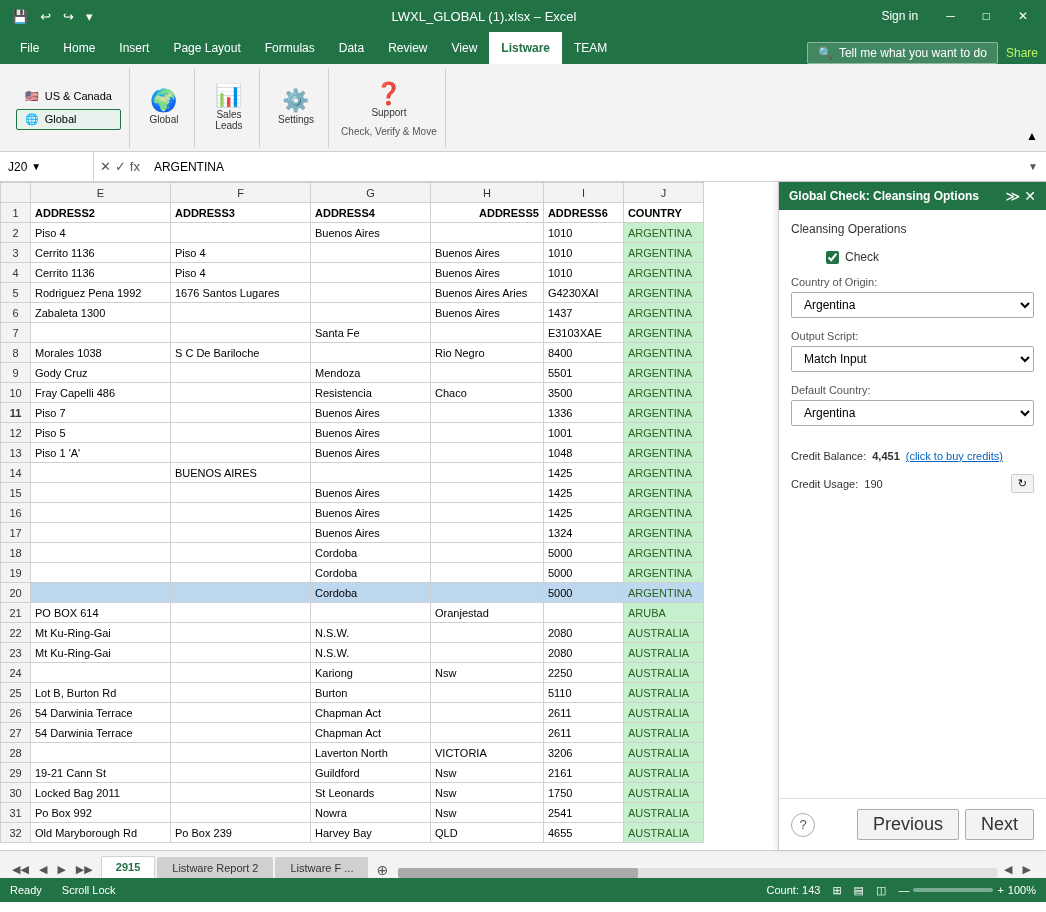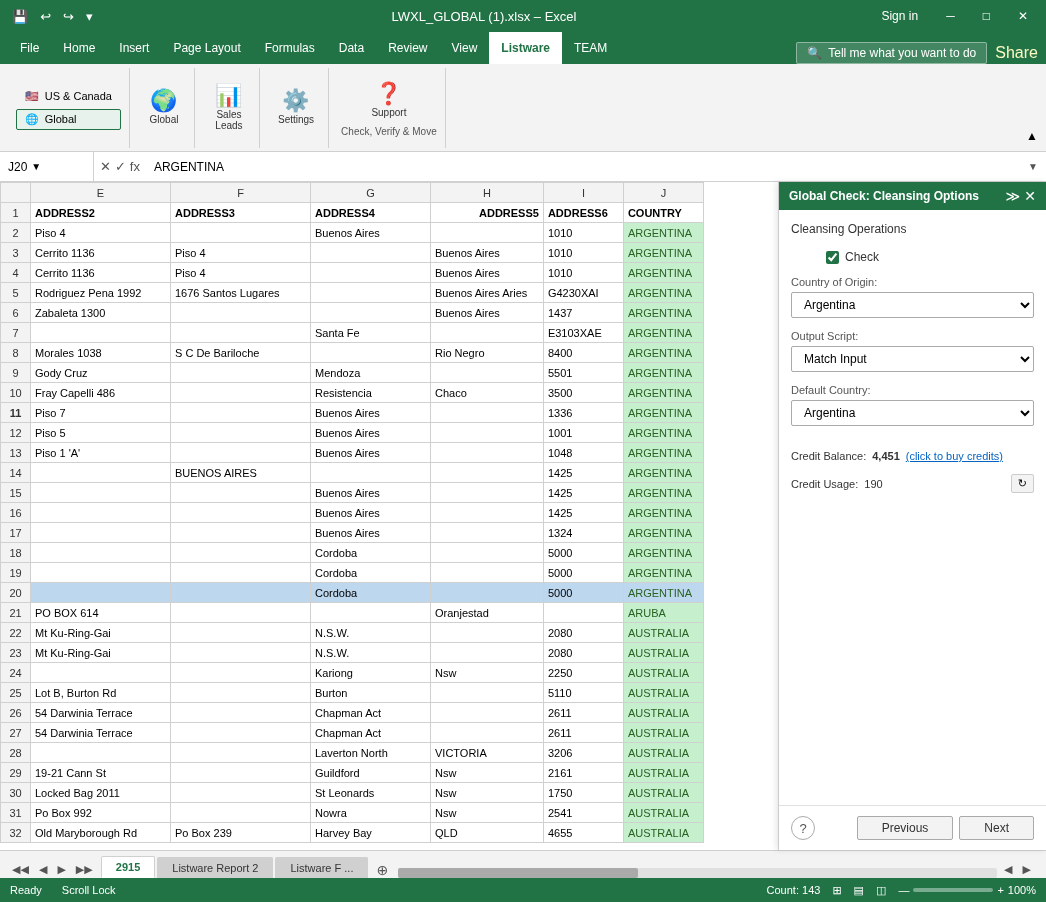--- a/index.html
+++ b/index.html
@@ -43,21 +43,21 @@
       display: flex;
       align-items: center;
     }
     .ribbon-tab.active {
       background: #fff;
       color: #217346;
       font-weight: 600;
     }
     .ribbon-tab-right { margin-left: auto; display: flex; align-items: center; gap: 8px; }
     .tell-me { display: flex; align-items: center; gap: 6px; color: white; background: rgba(255,255,255,0.15); border: 1px solid rgba(255,255,255,0.4); border-radius: 2px; padding: 3px 10px; cursor: pointer; font-size: 12px; }
-    .share-btn { color: #fef9c3; background: none; border: none; cursor: pointer; font-size: 16px; }
+    .share-btn { color: #bef264; background: none; border: none; cursor: pointer; font-size: 12px; }
 
     
     .ribbon-content {
       background: #f3f3f3;
       border-bottom: 1px solid #d0d0d0;
       height: 88px;
       display: flex;
       align-items: center;
       padding: 4px 8px;
       gap: 4px;
@@ -257,26 +257,26 @@
       background: none;
       cursor: pointer;
       font-size: 13px;
       color: #555;
       display: flex;
       align-items: center;
       justify-content: center;
     }
     .nav-btns { display: flex; gap: 6px; }
     .nav-btn {
-      padding: 4px 24px;
+      padding: 4px 15px;
       border: 1px solid #aaa;
       background: #f3f3f3;
       border-radius: 2px;
       cursor: pointer;
-      font-size: 12px;
+      font-size: 18px;
       color: #333;
     }
 
     
     .status-bar {
       height: 24px;
       background: #217346;
       color: white;
       display: flex;
       align-items: center;

